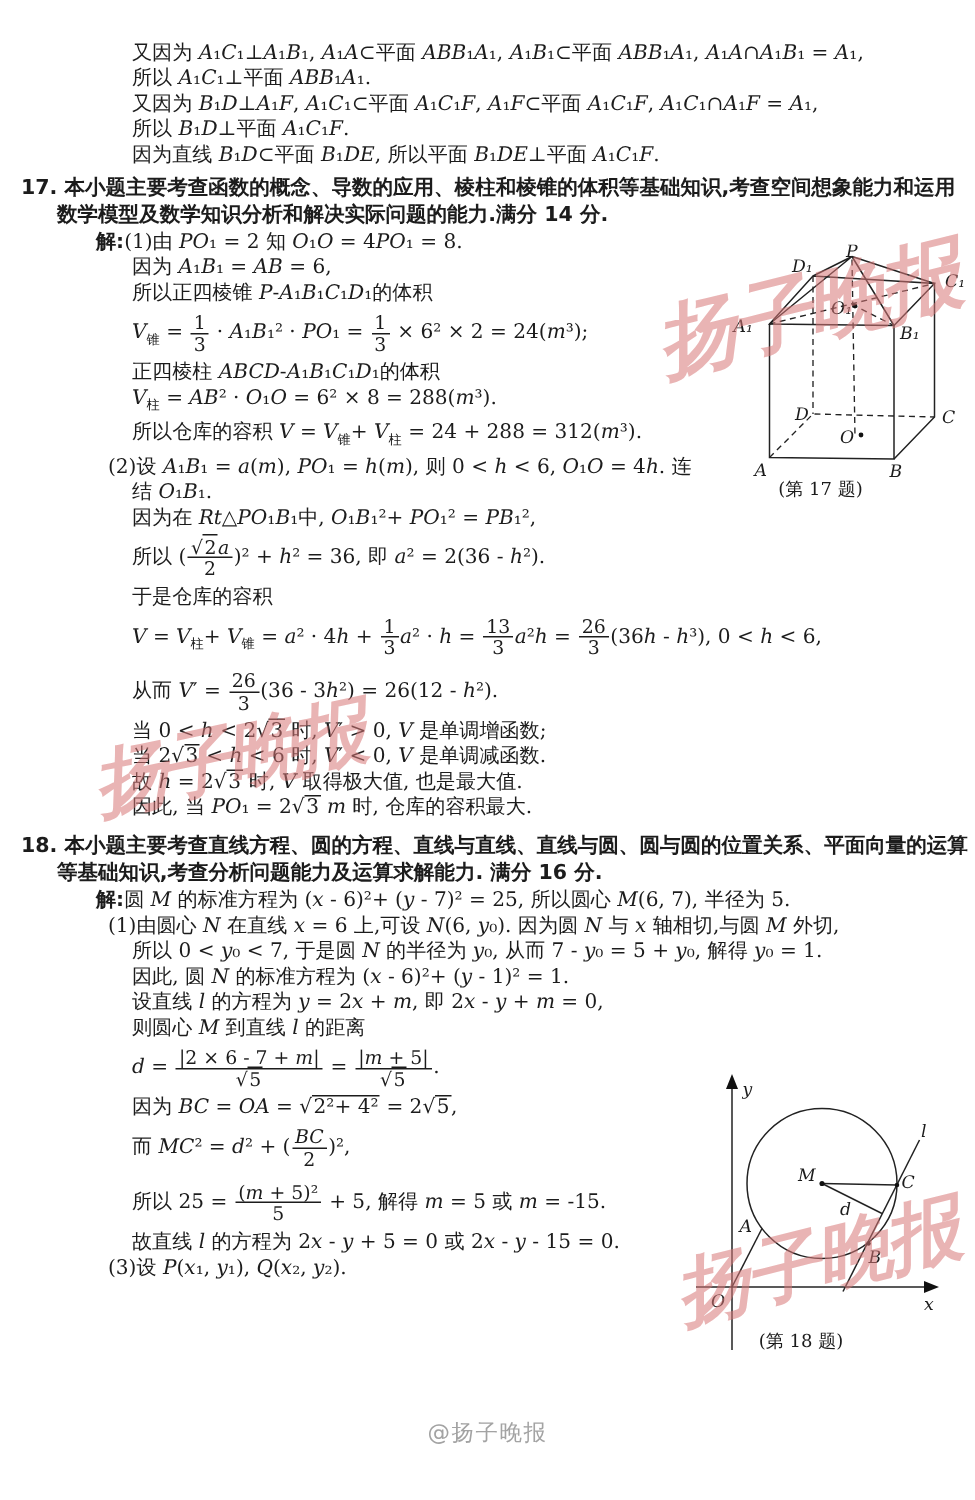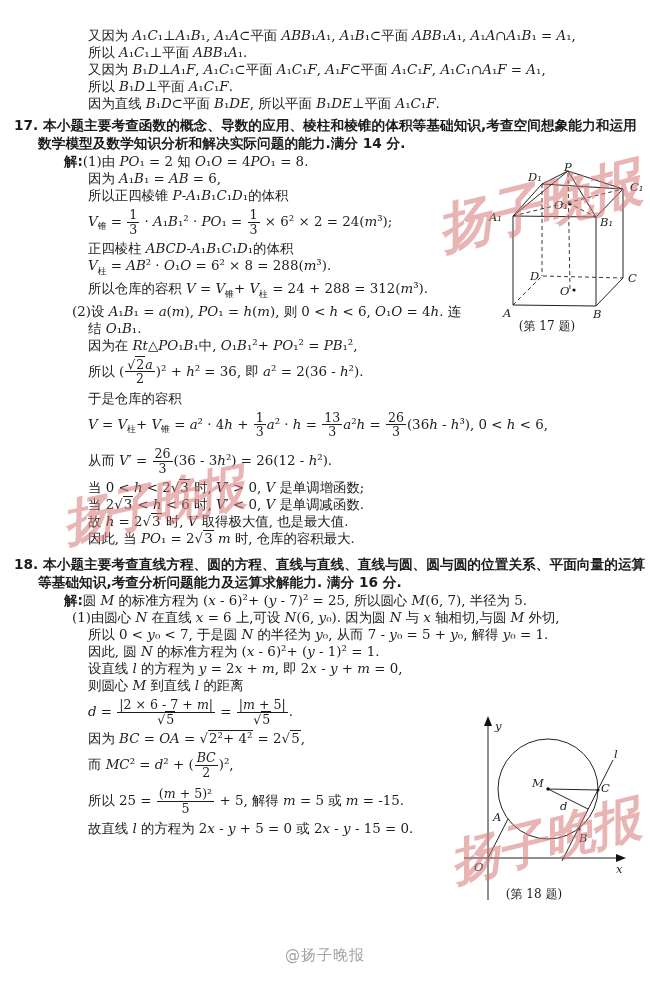--- a/index.html
+++ b/index.html
@@ -121,20 +121,21 @@
       <div class="ln">因为 <i>BC</i> = <i>OA</i> = <span class="sq">√<span class="sqv">2²+ 4²</span></span> = 2<span class="sq">√<span class="sqv">5</span></span>,</div>
       <div class="ln fx">而 <i>MC</i>² = <i>d</i>² + (<span class="fr">
             <span class="fn"><i>BC</i></span>
             <span class="fd">2</span>
           </span>)²,</div>
       <div class="ln fx">所以 25 = <span class="fr">
             <span class="fn">(<i>m</i> + 5)²</span>
             <span class="fd">5</span>
           </span> + 5, 解得 <i>m</i> = 5 或 <i>m</i> = -15.</div>
       <div class="ln">故直线 <i>l</i> 的方程为 2<i>x</i> - <i>y</i> + 5 = 0 或 2<i>x</i> - <i>y</i> - 15 = 0.</div>
+      <div class="ln l-num">(3)设 <i>P</i>(<i>x</i>₁, <i>y</i>₁), <i>Q</i>(<i>x</i>₂, <i>y</i>₂).</div>
     </div>
   </section>
 
   <div class="fig" id="fig17">
     <svg width="160" height="170" viewBox="0 0 160 170">
       <g>
         <path class="dash" d="M27 142 L56 113 L137 115"></path>
         <path class="dash" d="M56 21 L56 113"></path>
         <path class="dash" d="M82 10 L84 128"></path>
         <path class="dash" d="M27 53 L137 26"></path>

